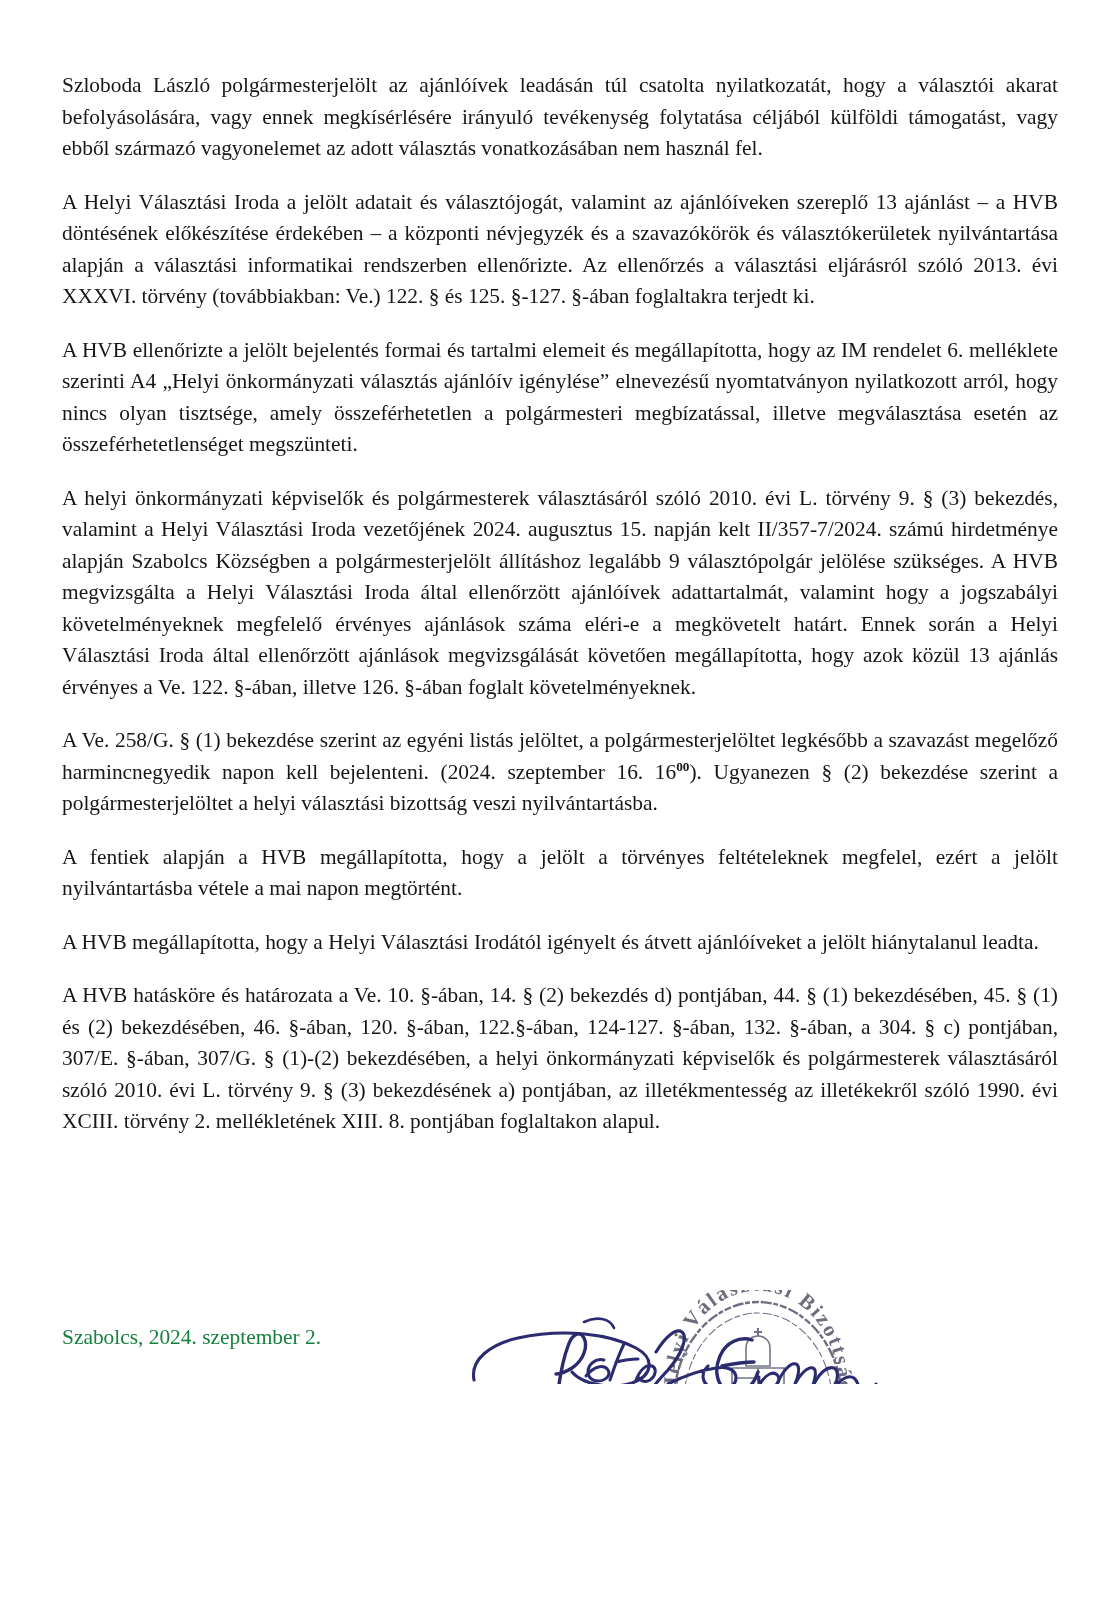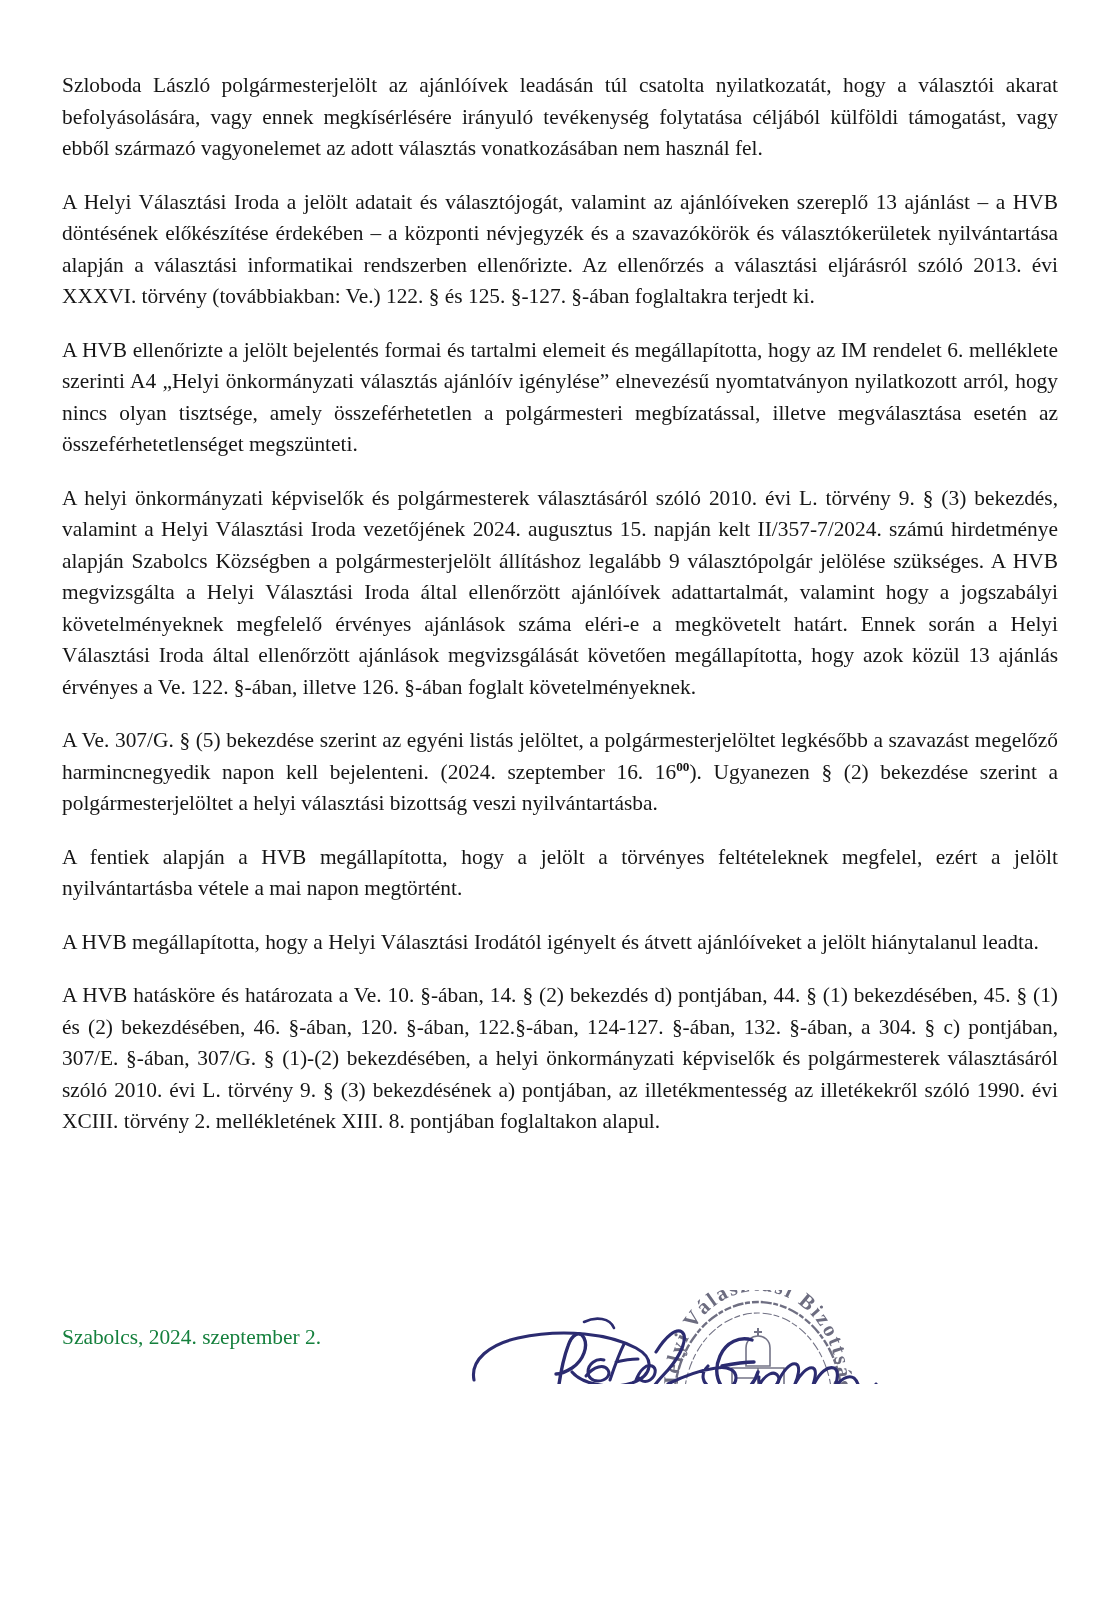--- a/index.html
+++ b/index.html
@@ -86,21 +86,21 @@
 <body>
 
 <div class="page">
 
   <div class="body-col">
     <p class="para">Szloboda László polgármesterjelölt az ajánlóívek leadásán túl csatolta nyilatkozatát, hogy a választói akarat befolyásolására, vagy ennek megkísérlésére irányuló tevékenység folytatása céljából külföldi támogatást, vagy ebből származó vagyonelemet az adott választás vonatkozásában nem használ fel.</p>
     <p class="para">A Helyi Választási Iroda a jelölt adatait és választójogát, valamint az ajánlóíveken szereplő 13 ajánlást – a HVB döntésének előkészítése érdekében – a központi névjegyzék és a szavazókörök és választókerületek nyilvántartása alapján a választási informatikai rendszerben ellenőrizte. Az ellenőrzés a választási eljárásról szóló 2013. évi XXXVI. törvény (továbbiakban: Ve.) 122. § és 125. §-127. §-ában foglaltakra terjedt ki.</p>
     <p class="para">A HVB ellenőrizte a jelölt bejelentés formai és tartalmi elemeit és megállapította, hogy az IM rendelet 6. melléklete szerinti A4 „Helyi önkormányzati választás ajánlóív igénylése” elnevezésű nyomtatványon nyilatkozott arról, hogy nincs olyan tisztsége, amely összeférhetetlen a polgármesteri megbízatással, illetve megválasztása esetén az összeférhetetlenséget megszünteti.</p>
     <p class="para">A helyi önkormányzati képviselők és polgármesterek választásáról szóló 2010. évi L. törvény 9. § (3) bekezdés, valamint a Helyi Választási Iroda vezetőjének 2024. augusztus 15. napján kelt II/357-7/2024. számú hirdetménye alapján Szabolcs Községben a polgármesterjelölt állításhoz legalább 9 választópolgár jelölése szükséges. A HVB megvizsgálta a Helyi Választási Iroda által ellenőrzött ajánlóívek adattartalmát, valamint hogy a jogszabályi követelményeknek megfelelő érvényes ajánlások száma eléri-e a megkövetelt határt. Ennek során a Helyi Választási Iroda által ellenőrzött ajánlások megvizsgálását követően megállapította, hogy azok közül 13 ajánlás érvényes a Ve. 122. §-ában, illetve 126. §-ában foglalt követelményeknek.</p>
 
-    <p class="para"><span>A Ve. 307/G. § (5) bekezdése szerint az egyéni listás jelöltet, a polgármesterjelöltet legkésőbb a szavazást megelőző harmincnegyedik napon kell bejelenteni. (2024. szeptember 16. 16</span><sup class="tm">00</sup><span>). Ugyanezen § (2) bekezdése szerint a polgármesterjelöltet a helyi választási bizottság veszi nyilvántartásba.</span></p>
+    <p class="para"><span>A Ve. 258/G. § (1) bekezdése szerint az egyéni listás jelöltet, a polgármesterjelöltet legkésőbb a szavazást megelőző harmincnegyedik napon kell bejelenteni. (2024. szeptember 16. 16</span><sup class="tm">00</sup><span>). Ugyanezen § (2) bekezdése szerint a polgármesterjelöltet a helyi választási bizottság veszi nyilvántartásba.</span></p>
 
     <p class="para">A fentiek alapján a HVB megállapította, hogy a jelölt a törvényes feltételeknek megfelel, ezért a jelölt nyilvántartásba vétele a mai napon megtörtént.</p>
     <p class="para">A HVB megállapította, hogy a Helyi Választási Irodától igényelt és átvett ajánlóíveket a jelölt hiánytalanul leadta.</p>
     <p class="para">A HVB hatásköre és határozata a Ve. 10. §-ában, 14. § (2) bekezdés d) pontjában, 44. § (1) bekezdésében, 45. § (1) és (2) bekezdésében, 46. §-ában, 120. §-ában, 122.§-ában, 124-127. §-ában, 132. §-ában, a 304. § c) pontjában, 307/E. §-ában, 307/G. § (1)-(2) bekezdésében, a helyi önkormányzati képviselők és polgármesterek választásáról szóló 2010. évi L. törvény 9. § (3) bekezdésének a) pontjában, az illetékmentesség az illetékekről szóló 1990. évi XCIII. törvény 2. mellékletének XIII. 8. pontjában foglaltakon alapul.</p>
   </div>
 
   <div class="place-date">Szabolcs, 2024. szeptember 2.</div>
 
   <div class="sign-block">
 

